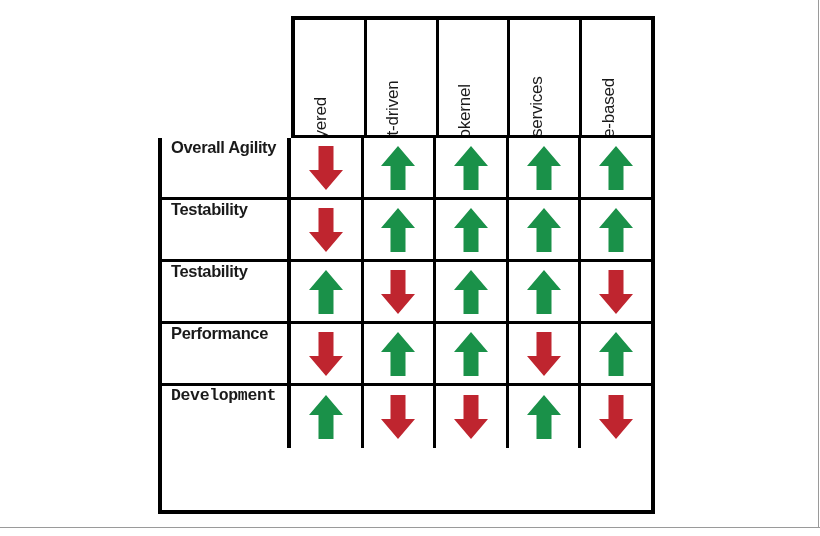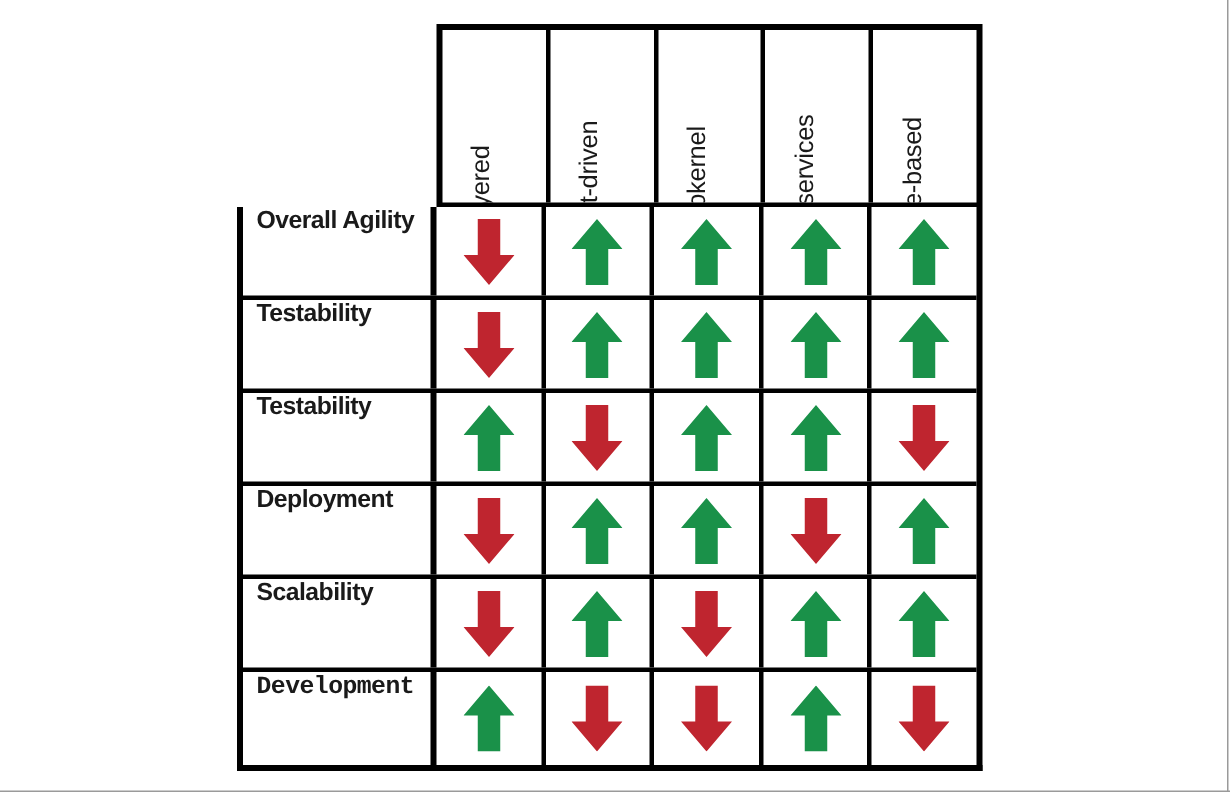--- a/index.html
+++ b/index.html
@@ -241,70 +241,40 @@
           </svg>
         </div>
         <div class="data-cell">
           <svg width="34" height="44" viewBox="0 0 34 44" class="arrow-svg">
             <path d="M17 44 L34 24 L24.5 24 L24.5 0 L9.5 0 L9.5 24 L0 24 Z" fill="#bf252f"></path>
           </svg>
         </div>
       </div>
       <div class="matrix-row">
         <div class="row-label-cell">
-          <span class="row-label-text">Deployment</span>
-        </div>
-        <div class="data-cell">
-          <svg width="34" height="44" viewBox="0 0 34 44" class="arrow-svg">
-            <path d="M17 44 L34 24 L24.5 24 L24.5 0 L9.5 0 L9.5 24 L0 24 Z" fill="#bf252f"></path>
-          </svg>
-        </div>
-        <div class="data-cell">
-          <svg width="34" height="44" viewBox="0 0 34 44" class="arrow-svg">
-            <path d="M17 0 L34 20 L24.5 20 L24.5 44 L9.5 44 L9.5 20 L0 20 Z" fill="#1a9149"></path>
-          </svg>
-        </div>
-        <div class="data-cell">
-          <svg width="34" height="44" viewBox="0 0 34 44" class="arrow-svg">
-            <path d="M17 0 L34 20 L24.5 20 L24.5 44 L9.5 44 L9.5 20 L0 20 Z" fill="#1a9149"></path>
-          </svg>
-        </div>
-        <div class="data-cell">
-          <svg width="34" height="44" viewBox="0 0 34 44" class="arrow-svg">
-            <path d="M17 44 L34 24 L24.5 24 L24.5 0 L9.5 0 L9.5 24 L0 24 Z" fill="#bf252f"></path>
-          </svg>
-        </div>
-        <div class="data-cell">
-          <svg width="34" height="44" viewBox="0 0 34 44" class="arrow-svg">
-            <path d="M17 0 L34 20 L24.5 20 L24.5 44 L9.5 44 L9.5 20 L0 20 Z" fill="#1a9149"></path>
-          </svg>
-        </div>
-      </div>
-      <div class="matrix-row">
-        <div class="row-label-cell">
-          <span class="row-label-text">Scalability</span>
-        </div>
-        <div class="data-cell">
-          <svg width="34" height="44" viewBox="0 0 34 44" class="arrow-svg">
-            <path d="M17 44 L34 24 L24.5 24 L24.5 0 L9.5 0 L9.5 24 L0 24 Z" fill="#bf252f"></path>
-          </svg>
-        </div>
-        <div class="data-cell">
-          <svg width="34" height="44" viewBox="0 0 34 44" class="arrow-svg">
-            <path d="M17 0 L34 20 L24.5 20 L24.5 44 L9.5 44 L9.5 20 L0 20 Z" fill="#1a9149"></path>
-          </svg>
-        </div>
-        <div class="data-cell">
-          <svg width="34" height="44" viewBox="0 0 34 44" class="arrow-svg">
-            <path d="M17 44 L34 24 L24.5 24 L24.5 0 L9.5 0 L9.5 24 L0 24 Z" fill="#bf252f"></path>
-          </svg>
-        </div>
-        <div class="data-cell">
-          <svg width="34" height="44" viewBox="0 0 34 44" class="arrow-svg">
-            <path d="M17 0 L34 20 L24.5 20 L24.5 44 L9.5 44 L9.5 20 L0 20 Z" fill="#1a9149"></path>
+          <span class="row-label-text">Performance</span>
+        </div>
+        <div class="data-cell">
+          <svg width="34" height="44" viewBox="0 0 34 44" class="arrow-svg">
+            <path d="M17 44 L34 24 L24.5 24 L24.5 0 L9.5 0 L9.5 24 L0 24 Z" fill="#bf252f"></path>
+          </svg>
+        </div>
+        <div class="data-cell">
+          <svg width="34" height="44" viewBox="0 0 34 44" class="arrow-svg">
+            <path d="M17 0 L34 20 L24.5 20 L24.5 44 L9.5 44 L9.5 20 L0 20 Z" fill="#1a9149"></path>
+          </svg>
+        </div>
+        <div class="data-cell">
+          <svg width="34" height="44" viewBox="0 0 34 44" class="arrow-svg">
+            <path d="M17 0 L34 20 L24.5 20 L24.5 44 L9.5 44 L9.5 20 L0 20 Z" fill="#1a9149"></path>
+          </svg>
+        </div>
+        <div class="data-cell">
+          <svg width="34" height="44" viewBox="0 0 34 44" class="arrow-svg">
+            <path d="M17 44 L34 24 L24.5 24 L24.5 0 L9.5 0 L9.5 24 L0 24 Z" fill="#bf252f"></path>
           </svg>
         </div>
         <div class="data-cell">
           <svg width="34" height="44" viewBox="0 0 34 44" class="arrow-svg">
             <path d="M17 0 L34 20 L24.5 20 L24.5 44 L9.5 44 L9.5 20 L0 20 Z" fill="#1a9149"></path>
           </svg>
         </div>
       </div>
       <div class="matrix-row">
         <div class="row-label-cell">

